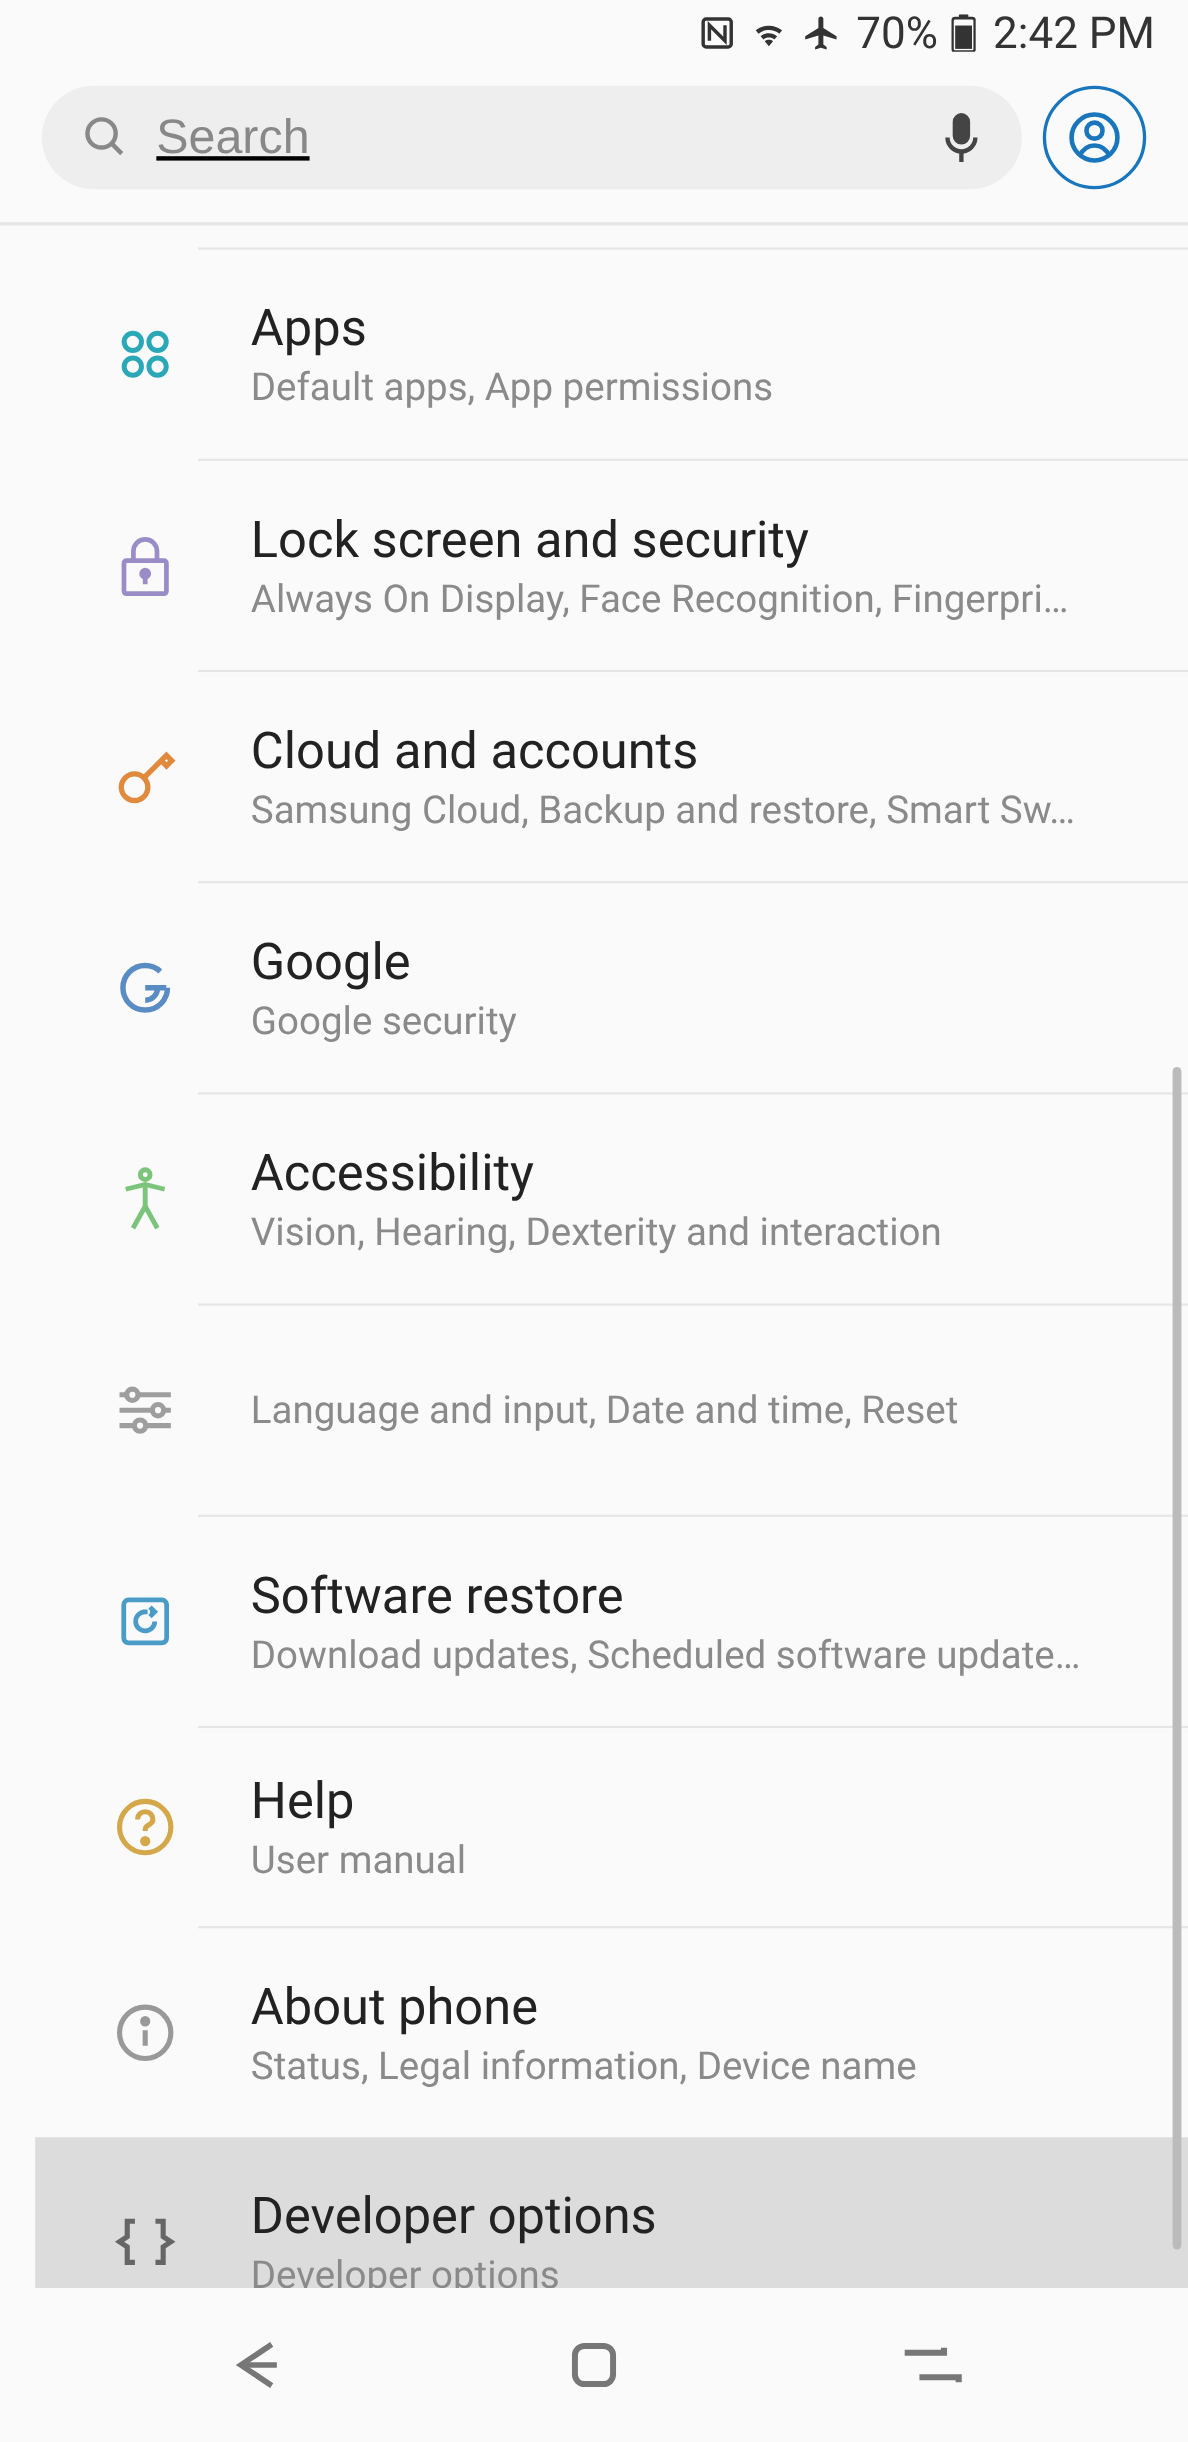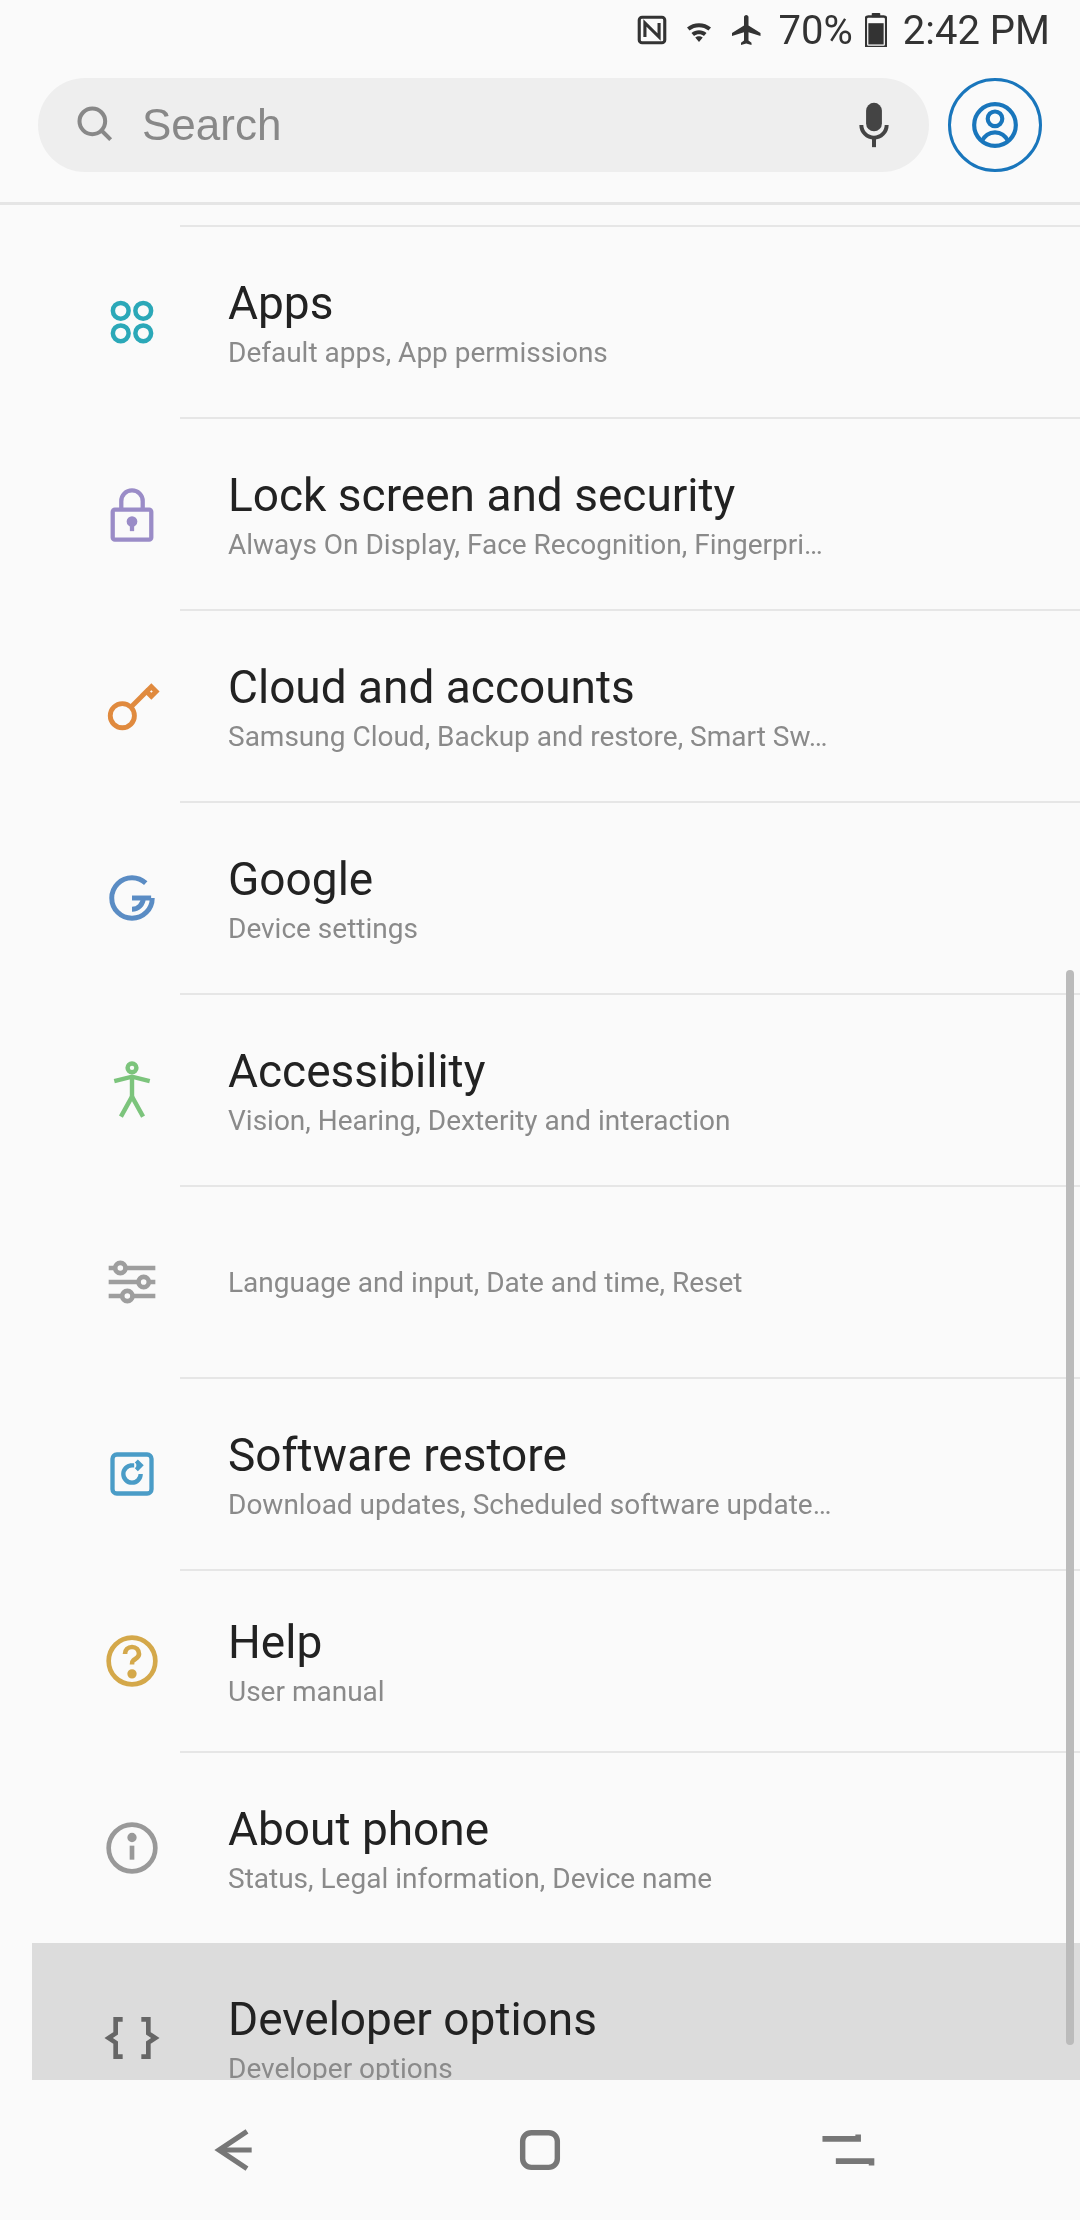--- a/index.html
+++ b/index.html
@@ -27,20 +27,21 @@
     }
     .status-bar .icon-small {
       display: inline-flex;
       align-items: center;
     }
     .search-header {
       display: flex;
       align-items: center;
       padding: 18px 38px 30px 38px;
       gap: 19px;
+      text-decoration: underline;
     }
     .search-pill {
       flex: 1;
       height: 94px;
       background: #eeeeee;
       border-radius: 47px;
       display: flex;
       align-items: center;
       padding: 0 36px;
       gap: 24px;
@@ -103,21 +104,21 @@
       flex: 1;
       padding-left: 56px;
       overflow: hidden;
     }
     .item-title {
       font-size: 46px;
       color: #222;
       margin-bottom: 6px;
     }
     .item-subtitle {
-      font-size: 28px;
+      font-size: 35px;
       color: #8a8a8a;
       white-space: nowrap;
       overflow: hidden;
       text-overflow: ellipsis;
     }
     .item-divider {
       height: 2px;
       background: #e6e6e6;
       margin-left: 180px;
     }
@@ -257,21 +258,21 @@
   <div class="list-item">
     <div class="item-icon">
       <svg width="54" height="54" viewBox="0 0 24 24" fill="none" stroke="#5a8cc4" stroke-width="2.2">
         <path d="M21 12c0 5-4 9-9 9s-9-4-9-9 4-9 9-9c2.4 0 4.5.9 6.1 2.4"></path>
         <path d="M12 12h8.5"></path>
         <path d="M17 12c0 2.8-2.2 5-5 5"></path>
       </svg>
     </div>
     <div class="item-text">
       <div class="item-title">Google</div>
-      <div class="item-subtitle">Device settings</div>
+      <div class="item-subtitle">Google security</div>
     </div>
   </div>
   <div class="item-divider"></div>
 
   <div class="list-item">
     <div class="item-icon">
       <svg width="56" height="62" viewBox="0 0 24 28" fill="none" stroke="#7cc47c" stroke-width="2">
         <circle cx="12" cy="4" r="2"></circle>
         <path d="M4 10 L12 8 L20 10"></path>
         <path d="M12 8 L12 17"></path>

